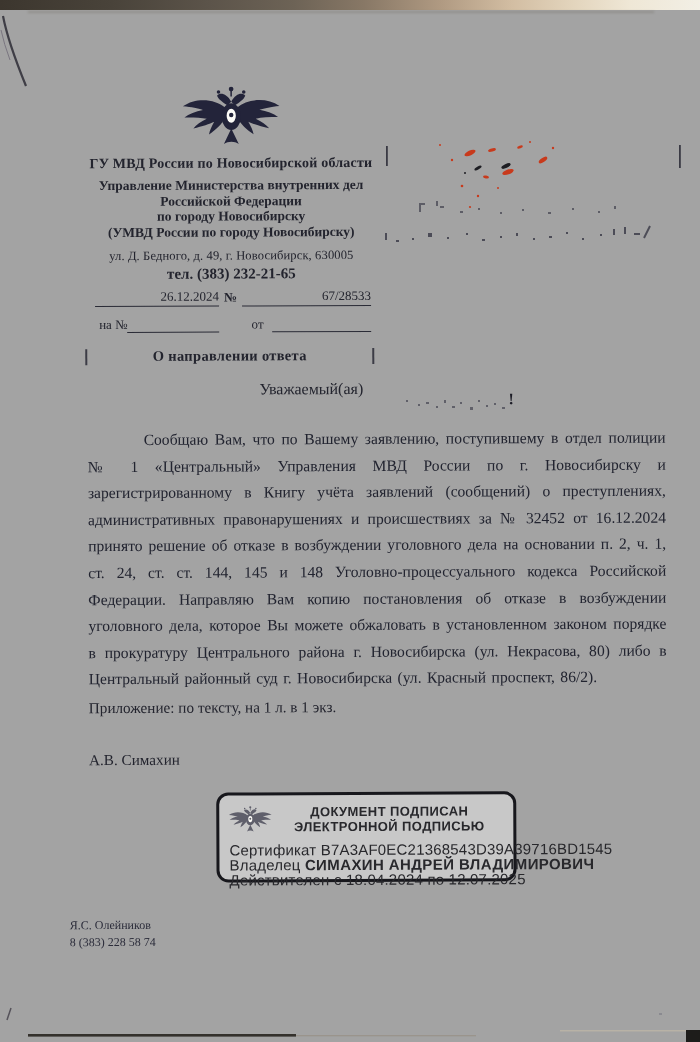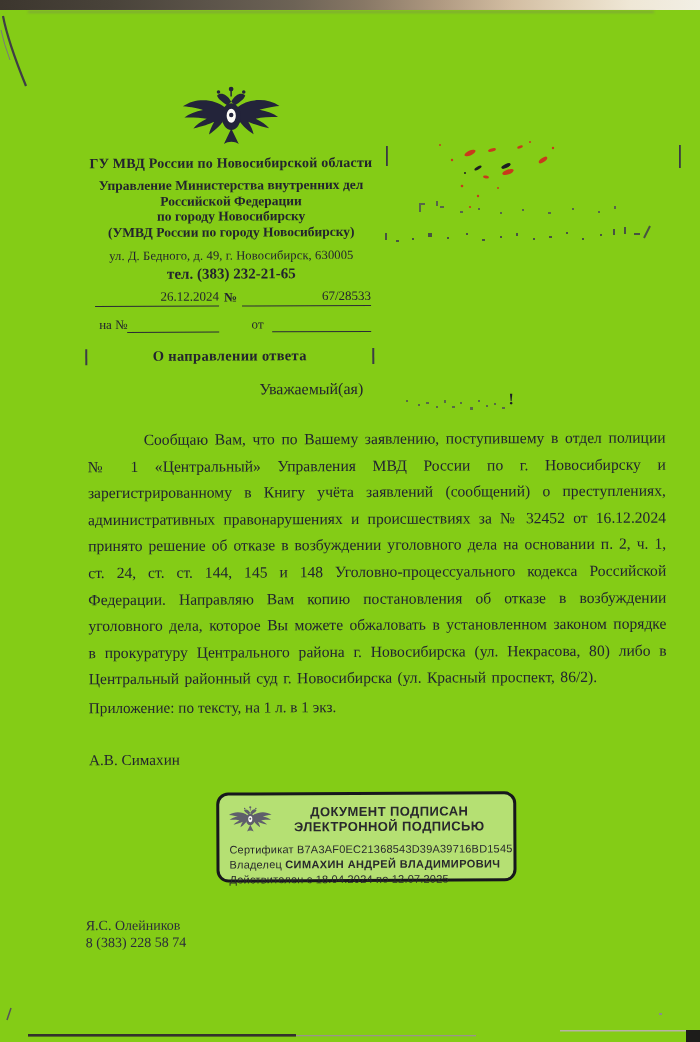--- a/index.html
+++ b/index.html
@@ -1,17 +1,17 @@
 <!DOCTYPE html>
 <html lang="ru"><head>
 <meta charset="utf-8">
 <style>
   html,body{margin:0;padding:0;}
   body{width:700px;height:1042px;overflow:hidden;background:#e8e6e0;}
-  .page{position:relative;width:700px;height:1042px;background:#84cc16;overflow:hidden;
+  .page{position:relative;width:700px;height:1042px;background:#a3a3a3;overflow:hidden;
         font-family:"Liberation Serif", serif;color:#23242e;}
   
   .top-band{position:absolute;top:0;left:0;right:0;height:10px;
     background:linear-gradient(90deg,#3c362e 0%,#49433a 16%,#5c544a 30%,#6d6356 42%,#887866 52%,#b09a82 63%,#d2bda2 73%,#e3d5bd 82%,#efe7d6 90%,#f2efe5 100%);}
   .top-band-shadow{position:absolute;top:11px;left:28px;right:46px;height:2px;
     background:rgba(118,112,102,.38);filter:blur(1px);}
   .content{position:absolute;inset:0;transform:rotate(-0.25deg);}
   
   .letterhead{position:absolute;left:60px;top:80px;width:345px;text-align:center;}
   .emblem{display:block;margin:0 auto;width:104px;height:72px;color:#23243a;}
@@ -42,24 +42,24 @@
   .attachment{position:absolute;left:88px;top:698px;font-size:15.2px;}
   .sig-row{position:absolute;left:88px;top:750px;width:578px;display:flex;
     justify-content:space-between;font-size:15.2px;}
   
   .stamp{position:absolute;left:215px;top:792px;width:300px;height:90px;
     border:3px solid #17171c;border-radius:12px;box-sizing:border-box;
     font-family:"Liberation Sans", sans-serif;color:#28282c;background:rgba(255,255,255,.4);}
   .stamp-top{display:flex;align-items:center;padding:4px 8px 0 8px;}
   .stamp-eagle{width:46px;height:40px;color:#5f5f6b;flex:0 0 auto;}
   .stamp-title{flex:1;text-align:center;font-weight:bold;font-size:13px;line-height:15px;letter-spacing:.4px;}
-  .stamp-lines{padding:3px 8px 0 10px;font-size:11px;line-height:15.2px;letter-spacing:.2px;white-space:nowrap;}
+  .stamp-lines{padding:3px 8px 0 10px;font-size:15px;line-height:15.2px;letter-spacing:.2px;white-space:nowrap;}
   .stamp-lines b{letter-spacing:.4px;}
   
-  .footer{position:absolute;left:84px;top:916px;font-size:14px;line-height:17px;color:#2b2c3a;}
+  .footer{position:absolute;left:68px;top:916px;font-size:12px;line-height:17px;color:#2b2c3a;}
   
   .artifacts{position:absolute;inset:0;pointer-events:none;}
 </style>
 </head>
 <body>
 
 <svg width="0" height="0" style="position:absolute">
   <defs>
     <g id="mvd-eagle" fill="currentColor">
       <circle cx="53" cy="9" r="2.4"></circle>

